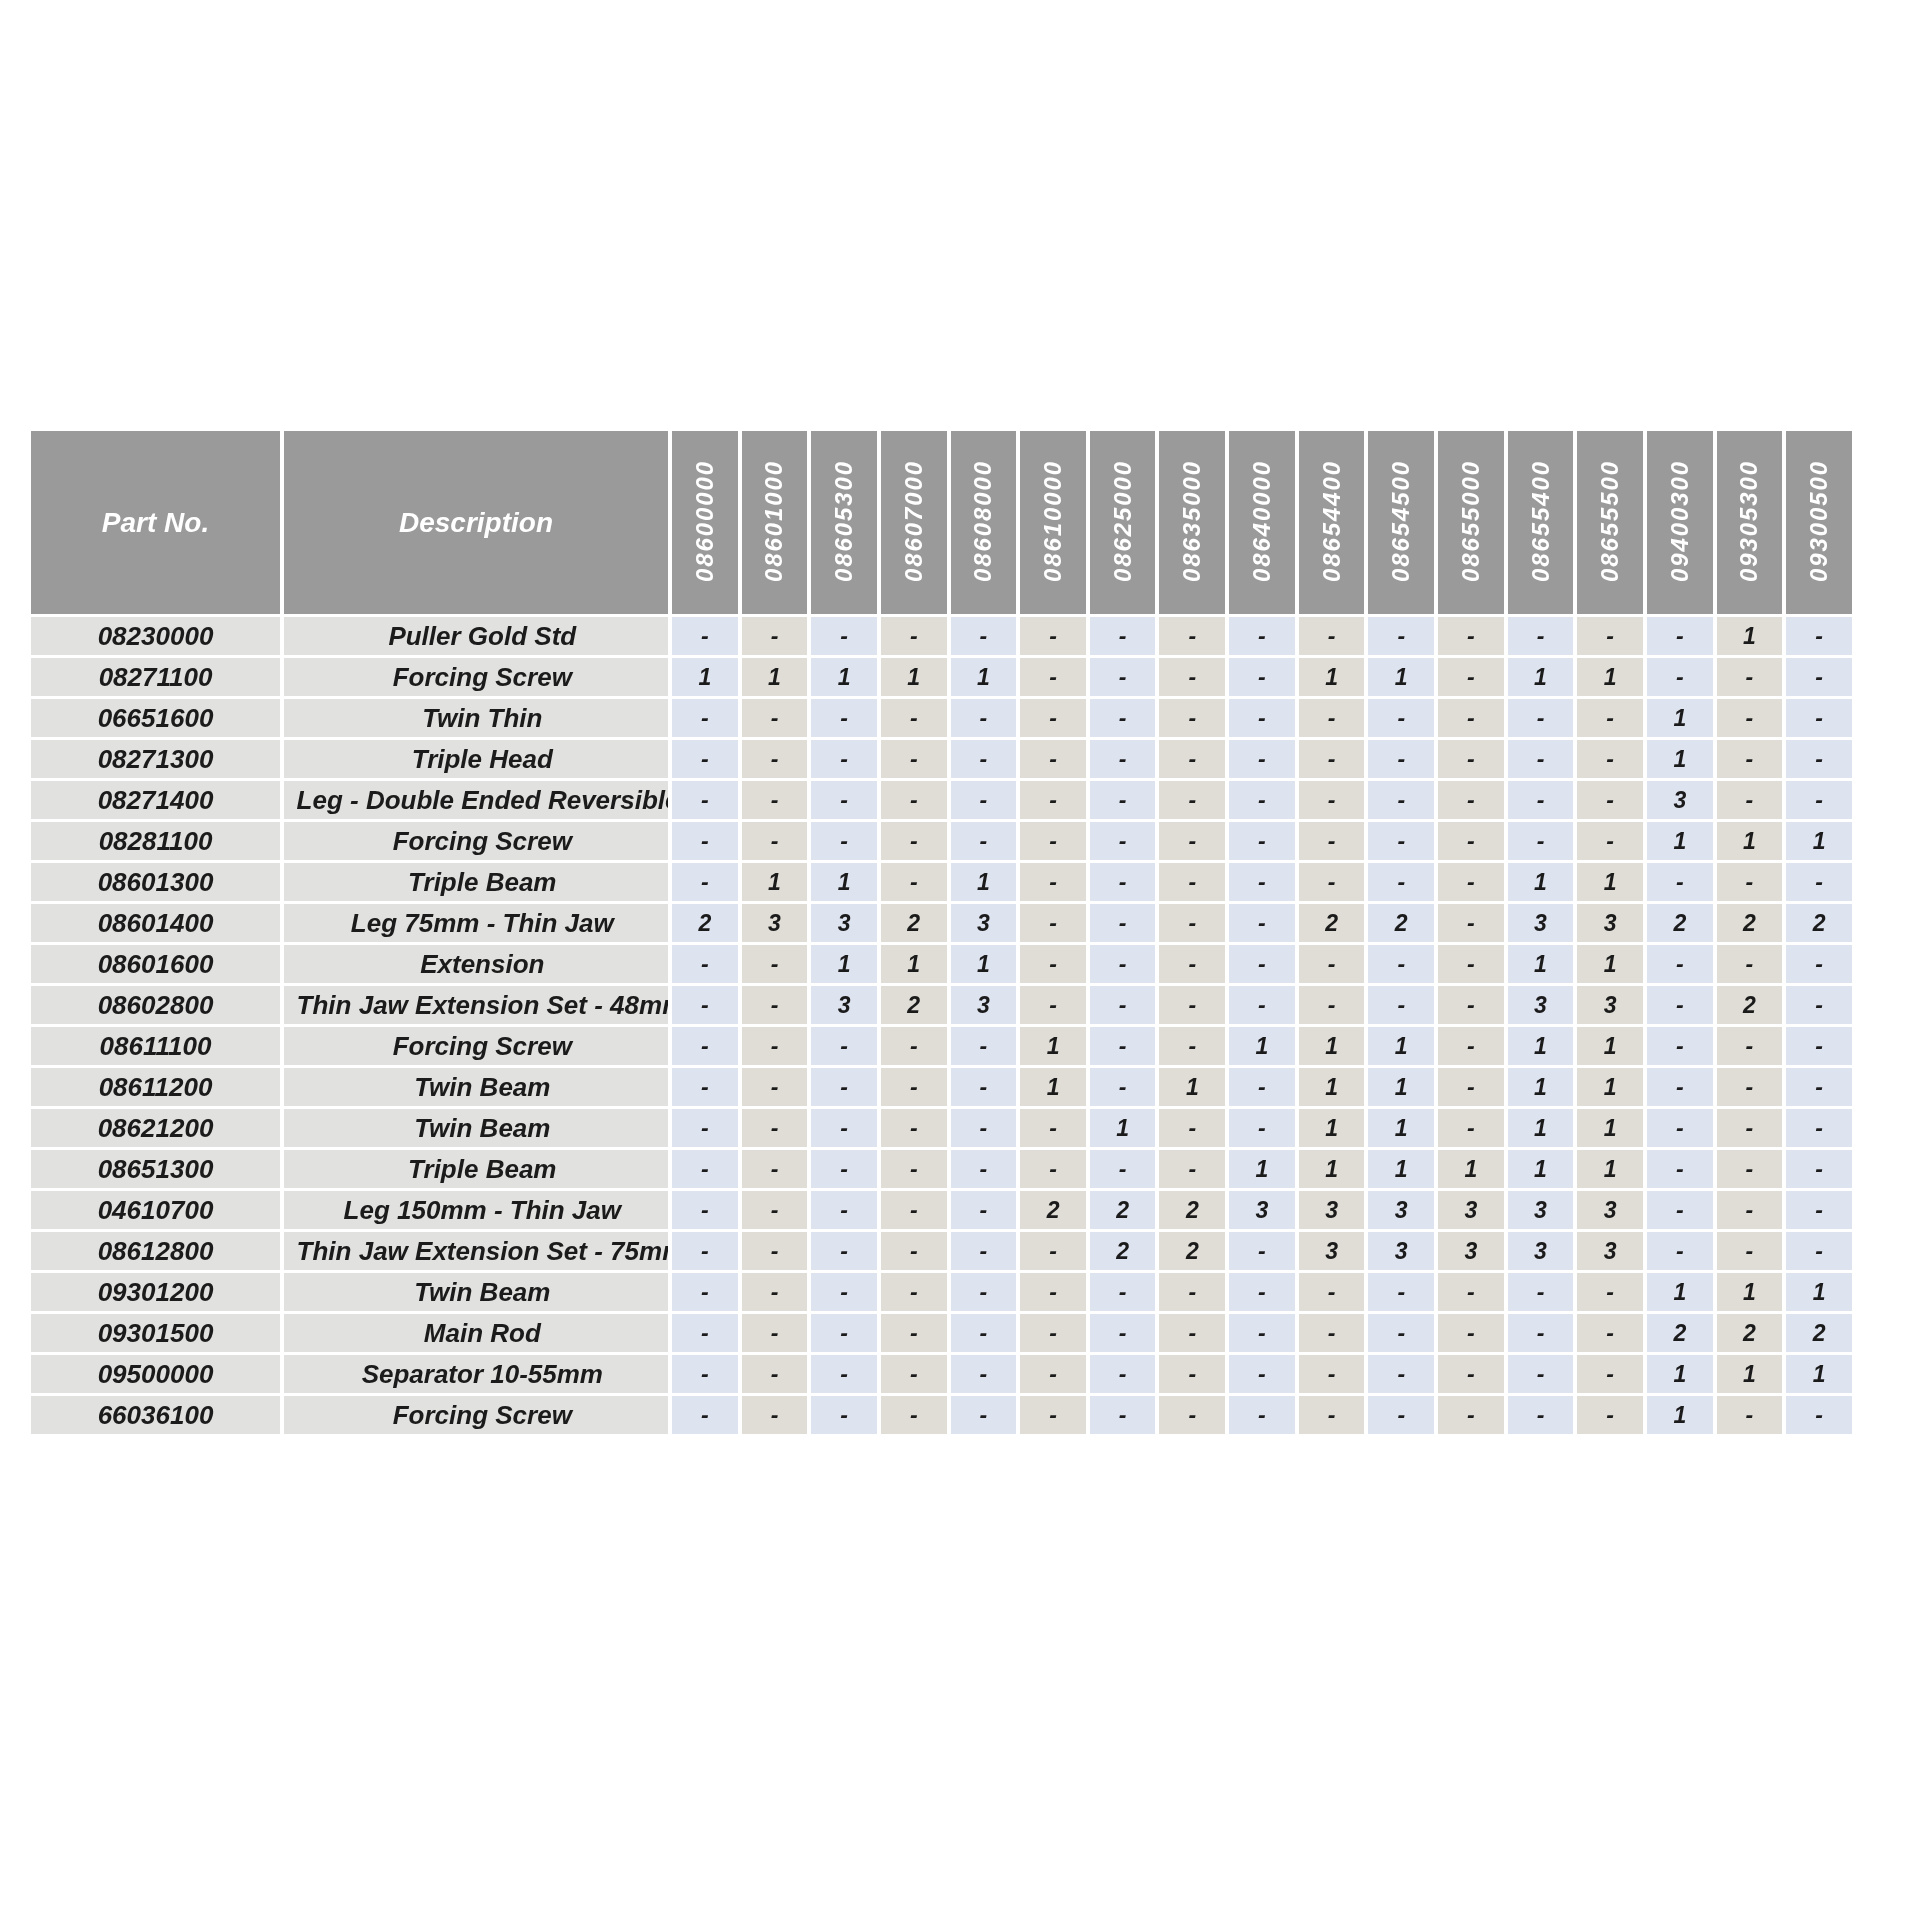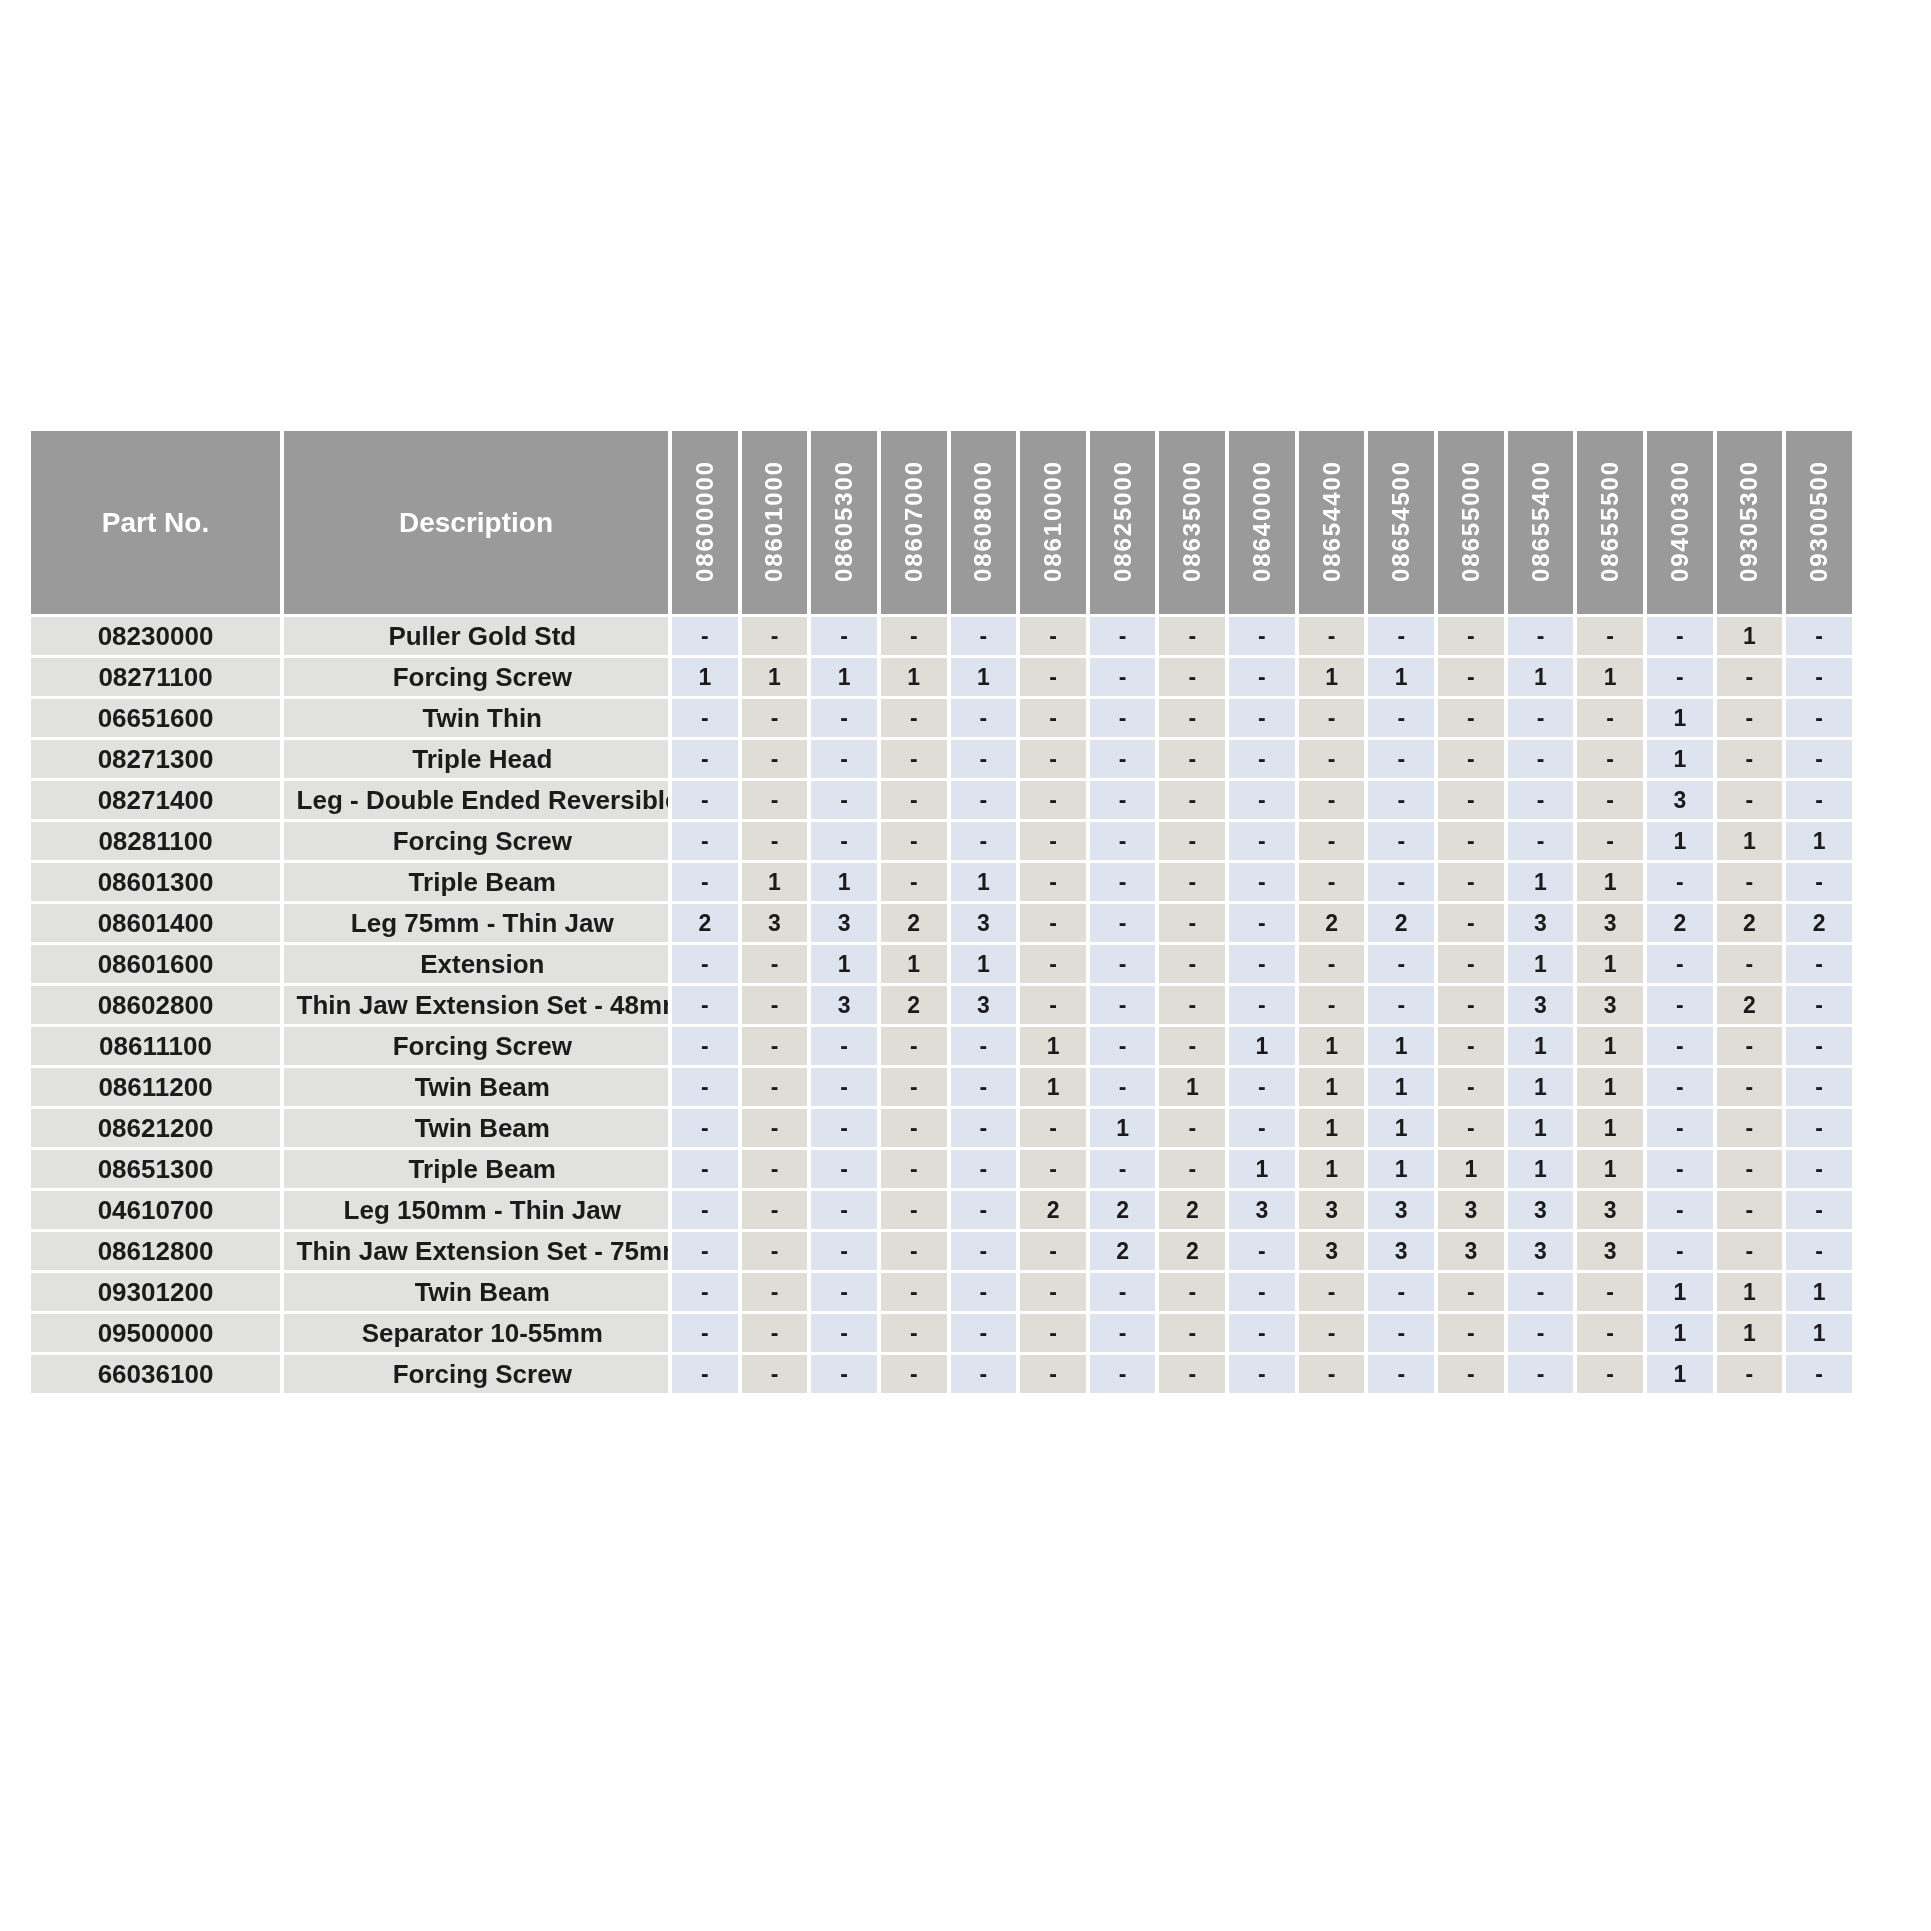--- a/index.html
+++ b/index.html
@@ -7,20 +7,21 @@
     padding: 0;
     background: #ffffff;
     font-family: "Liberation Sans", sans-serif;
   }
   .page {
     position: relative;
     width: 1931px;
     height: 1854px;
     background: var(--page-bg, #ffffff);
     overflow: hidden;
+    font-style: italic;
   }
   table.parts {
     position: absolute;
     left: 27px;
     top: 428px;
     width: 1829px;
     border-collapse: separate;
     border-spacing: 4.8px 3.9px;
     table-layout: fixed;
   }
@@ -476,20 +477,41 @@
           <td class="tan">-</td>
           <td class="blue">-</td>
           <td class="tan">-</td>
           <td class="blue">-</td>
           <td class="tan">-</td>
           <td class="blue">1</td>
           <td class="tan">1</td>
           <td class="blue">1</td>
         </tr>
         <tr>
+          <td class="part">09301500</td>
+          <td class="desc">Main Rod</td>
+          <td class="blue">-</td>
+          <td class="tan">-</td>
+          <td class="blue">-</td>
+          <td class="tan">-</td>
+          <td class="blue">-</td>
+          <td class="tan">-</td>
+          <td class="blue">-</td>
+          <td class="tan">-</td>
+          <td class="blue">-</td>
+          <td class="tan">-</td>
+          <td class="blue">-</td>
+          <td class="tan">-</td>
+          <td class="blue">-</td>
+          <td class="tan">-</td>
+          <td class="blue">2</td>
+          <td class="tan">2</td>
+          <td class="blue">2</td>
+        </tr>
+        <tr>
           <td class="part">09500000</td>
           <td class="desc">Separator 10-55mm</td>
           <td class="blue">-</td>
           <td class="tan">-</td>
           <td class="blue">-</td>
           <td class="tan">-</td>
           <td class="blue">-</td>
           <td class="tan">-</td>
           <td class="blue">-</td>
           <td class="tan">-</td>

